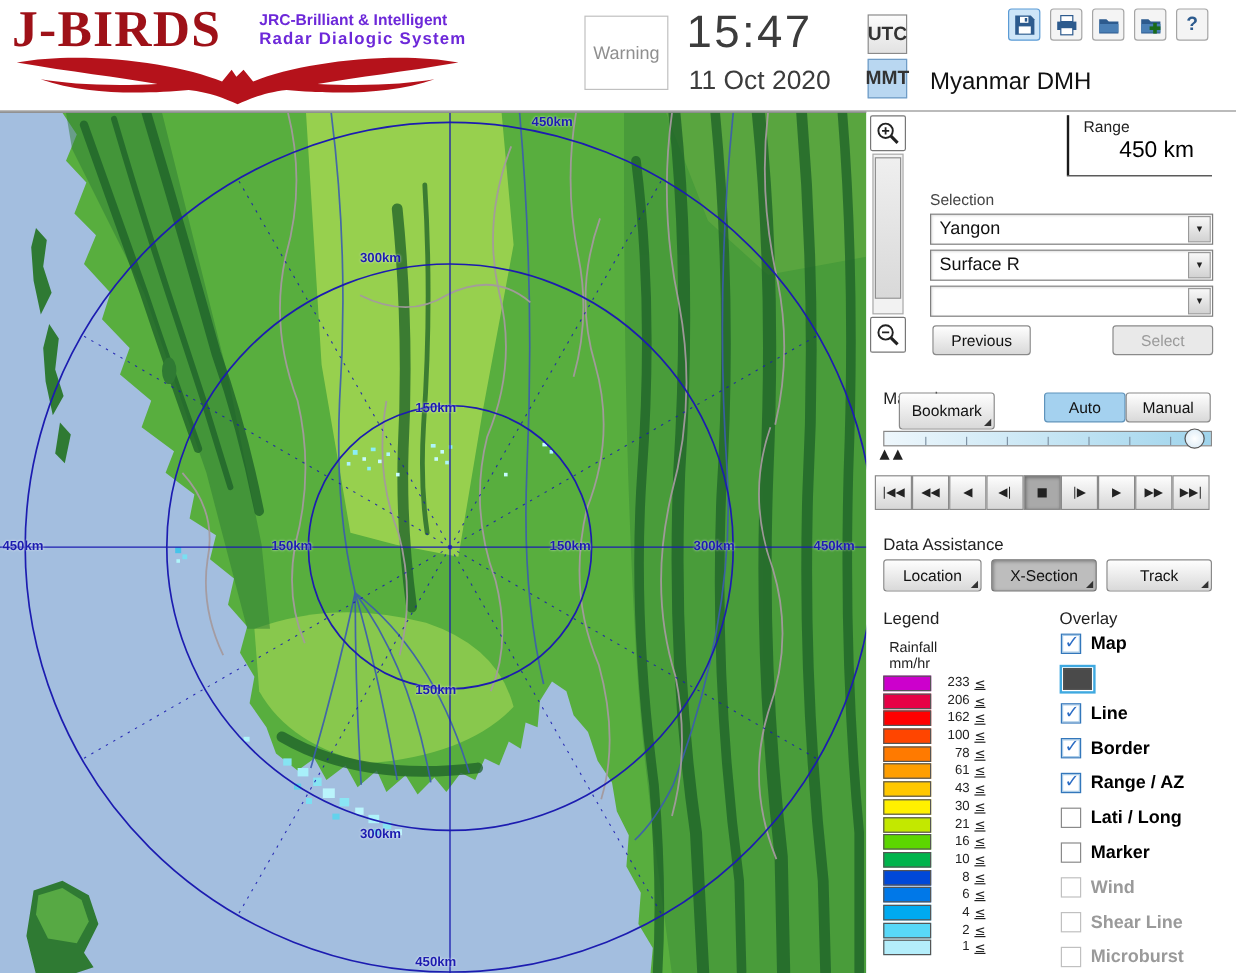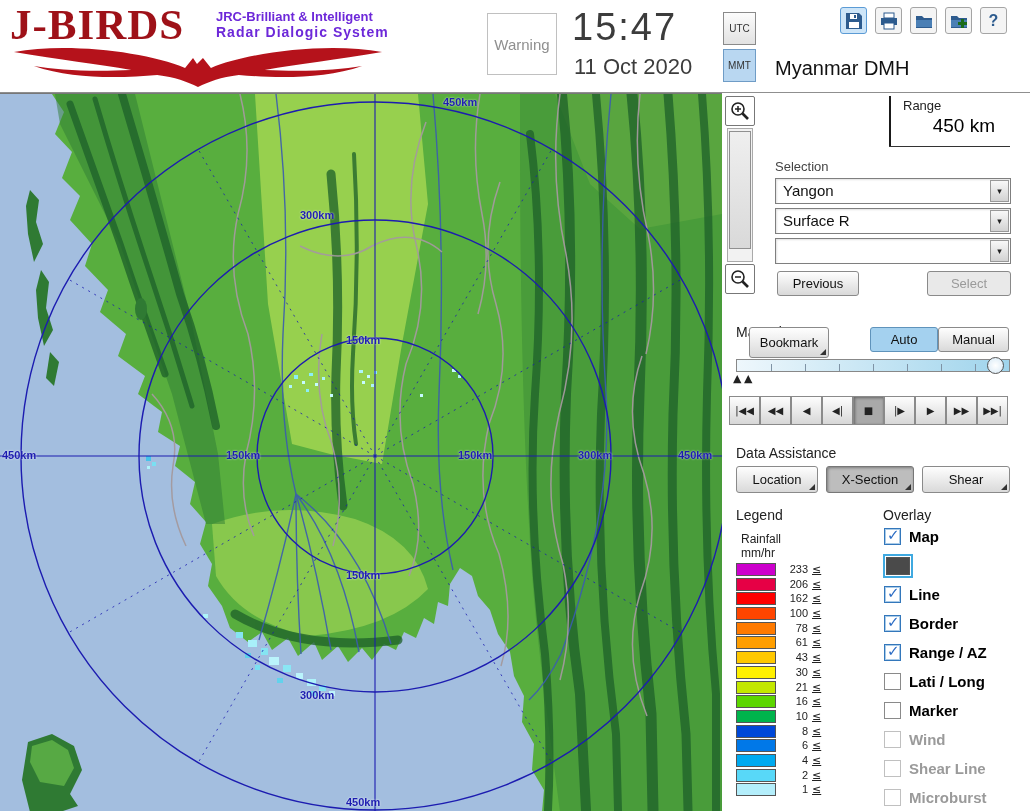--- a/index.html
+++ b/index.html
@@ -19,21 +19,21 @@
   .tagline div:first-child { font-size:13px; }
   .tagline div:last-child  { font-size:14px; letter-spacing:1px; }
   .eagle { position:absolute; left:8px; top:44px; }
   .warning-box { position:absolute; left:487px; top:13px; width:70px; height:62px;
                  border:1px solid #c0c0c0; background:#fff; color:#8f8f8f;
                  font-size:15px; display:flex; align-items:center; justify-content:center; }
   .clock-time { position:absolute; left:572px; top:6px; font-size:38px;
                 letter-spacing:2px; color:#3c3c3c; }
   .clock-date { position:absolute; left:574px; top:54px; font-size:22px; color:#3c3c3c; }
   .tz-btn { position:absolute; left:723px; width:33px; height:33px; border:1px solid #8a8a8a;
-            background:linear-gradient(#fcfcfc,#e2e2e2); font-size:10px; font-weight:normal;
+            background:linear-gradient(#fcfcfc,#e2e2e2); font-size:16px; font-weight:bold;
             color:#333; display:flex; align-items:center; justify-content:center; }
   .tz-btn.selected { background:#b9d7f1; border-color:#6f9cc6; }
   .tool-btn { position:absolute; top:7px; width:27px; height:27px; border:1px solid #a5a5a5;
               border-radius:3px; background:#f4f4f4; display:flex; align-items:center;
               justify-content:center; }
   .tool-btn.highlight { background:#cde5f8; border-color:#5b9bd5; }
   .tool-btn .q { font-size:16px; font-weight:bold; color:#2d5b8e; }
 
   
   .map-area { position:absolute; left:0; top:93px; width:722px; height:718px;
@@ -360,21 +360,21 @@
   <div class="pb-btn glyph" style="left:822px">◀|</div>
   <div class="pb-btn glyph pressed" style="left:853px">■</div>
   <div class="pb-btn glyph" style="left:884px">|▶</div>
   <div class="pb-btn glyph" style="left:915px">▶</div>
   <div class="pb-btn glyph" style="left:946px">▶▶</div>
   <div class="pb-btn glyph" style="left:977px">▶▶|</div>
 
   <div class="group-label" style="left:736px;top:445px">Data Assistance</div>
   <div class="btn menu-btn" style="left:736px;top:466px;width:82px;height:27px">Location</div>
   <div class="btn menu-btn pressed" style="left:826px;top:466px;width:88px;height:27px">X-Section</div>
-  <div class="btn menu-btn" style="left:922px;top:466px;width:88px;height:27px">Shear</div>
+  <div class="btn menu-btn" style="left:922px;top:466px;width:88px;height:27px">Track</div>
 
   <div class="group-label" style="left:736px;top:507px">Legend</div>
   <div class="legend-unit" style="top:532px">Rainfall</div>
   <div class="legend-unit" style="top:546px">mm/hr</div>
 
   <div class="lg-row" style="top:563px">
       <span class="lg-swatch" style="background:#cc00cc"></span>
       <span class="lg-val">233</span>
       <span class="lg-suf glyph">≤</span>
     </div>

